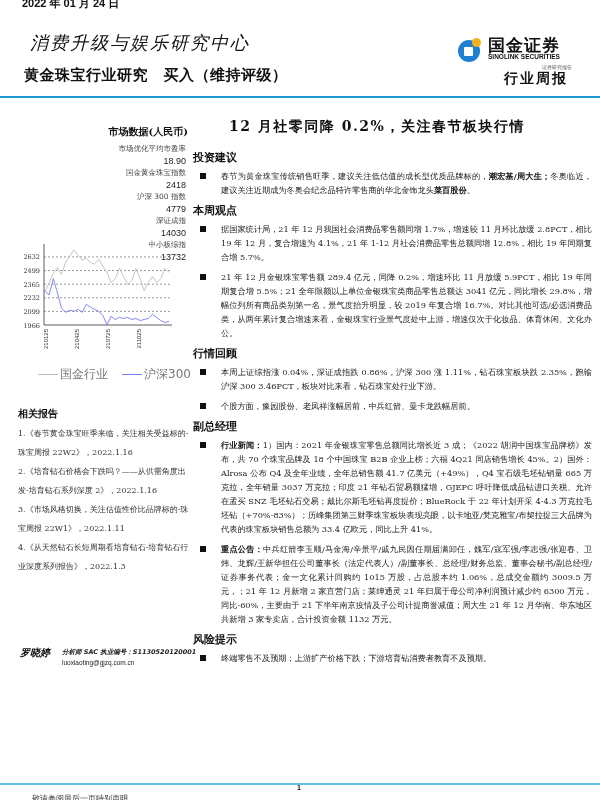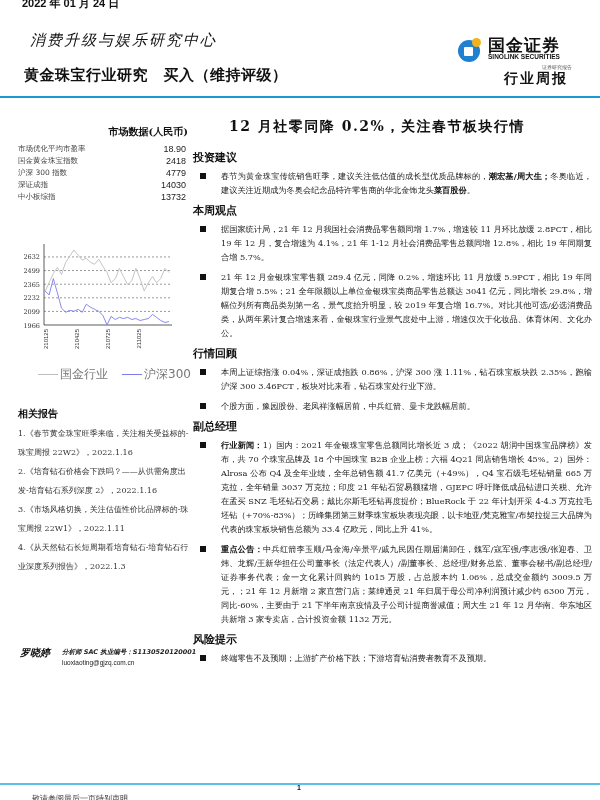--- a/index.html
+++ b/index.html
@@ -1,34 +1,34 @@
 <!DOCTYPE html>
 <html><head>
 <meta charset="utf-8">
 <style>
   html, body { margin:0; padding:0; background:#fff; }
   body { width:600px; height:800px; position:relative; overflow:hidden;
          font-family: "DejaVu Sans", "Liberation Sans", sans-serif; color:#111; }
   .abs { position:absolute; }
   .date { left:22px; top:-4px; font-size:11px; font-weight:bold; font-family:"Liberation Sans", sans-serif; }
-  .dept { left:30px; top:31px; font-size:15px; font-style:italic; font-family:"DejaVu Serif", serif; letter-spacing:2px; }
+  .dept { left:30px; top:31px; font-size:18px; font-style:italic; font-family:"DejaVu Serif", serif; letter-spacing:2px; }
   .headline { left:24px; top:66px; font-size:15px; font-weight:bold; letter-spacing:0.5px; }
   .rtype { right:32px; top:70px; font-size:14px; font-family:"DejaVu Serif", serif; font-weight:bold; letter-spacing:2px; }
   .topline { left:0; top:96px; width:600px; height:2px; background:#1c9ad6; }
   .logo { left:458px; top:0px; width:130px; height:32px;margin-top:40px; }
   .logo-mark { position:absolute; left:0; top:0; width:22px; height:22px; border-radius:50%; background:#1f7fd0; }
   .logo-mark::after { content:""; position:absolute; left:6px; top:7px; width:9px; height:9px; background:#fff; border-radius:1px; }
   .logo-dot { position:absolute; left:14px; top:-2px; width:9px; height:9px; border-radius:50%; background:#f3b21b; }
   .logo-cn { position:absolute; left:30px; top:-6px; font-size:17px; font-weight:bold; color:#111; letter-spacing:1px; }
   .logo-en { position:absolute; left:30px; top:13px; font-size:6.5px; font-weight:bold; color:#111; font-family:"Liberation Sans", sans-serif; }
   .logo-sub { position:absolute; left:84px; top:24px; font-size:5px; color:#555; }
 
   .side { left:18px; top:125px; width:170px;text-align:right; }
   .side h3 { margin:0 0 4px 0; font-size:10px; font-weight:bold; font-family:"DejaVu Serif", serif; }
-  .mrow { display:flex; justify-content:space-between; font-size:7.5px; line-height:12px; color:#444; width:168px; }
+  .mrow { display:flex; justify-content:space-between; font-size:7.5px; line-height:12px; color:#444; width:168px;flex-direction:column; }
   .mrow .v { font-family:"Liberation Sans", sans-serif; font-size:9px; color:#222; }
 
   .chart { left:16px; top:244px; width:170px; height:112px; }
   .legend { left:38px; top:366px; font-size:12px; color:#777; display:flex; gap:14px; align-items:center; }
   .legend .ln { display:inline-block; width:20px; height:1px; margin-right:2px; vertical-align:middle; }
 
   .rel { left:18px; top:407px; width:175px; }
   .rel h3 { margin:0 0 3px 0; font-size:10px; font-weight:bold; font-family:"DejaVu Serif", serif; }
   .rel .item { font-size:8px; line-height:19px; color:#333; font-family:"DejaVu Serif", serif; }
 

